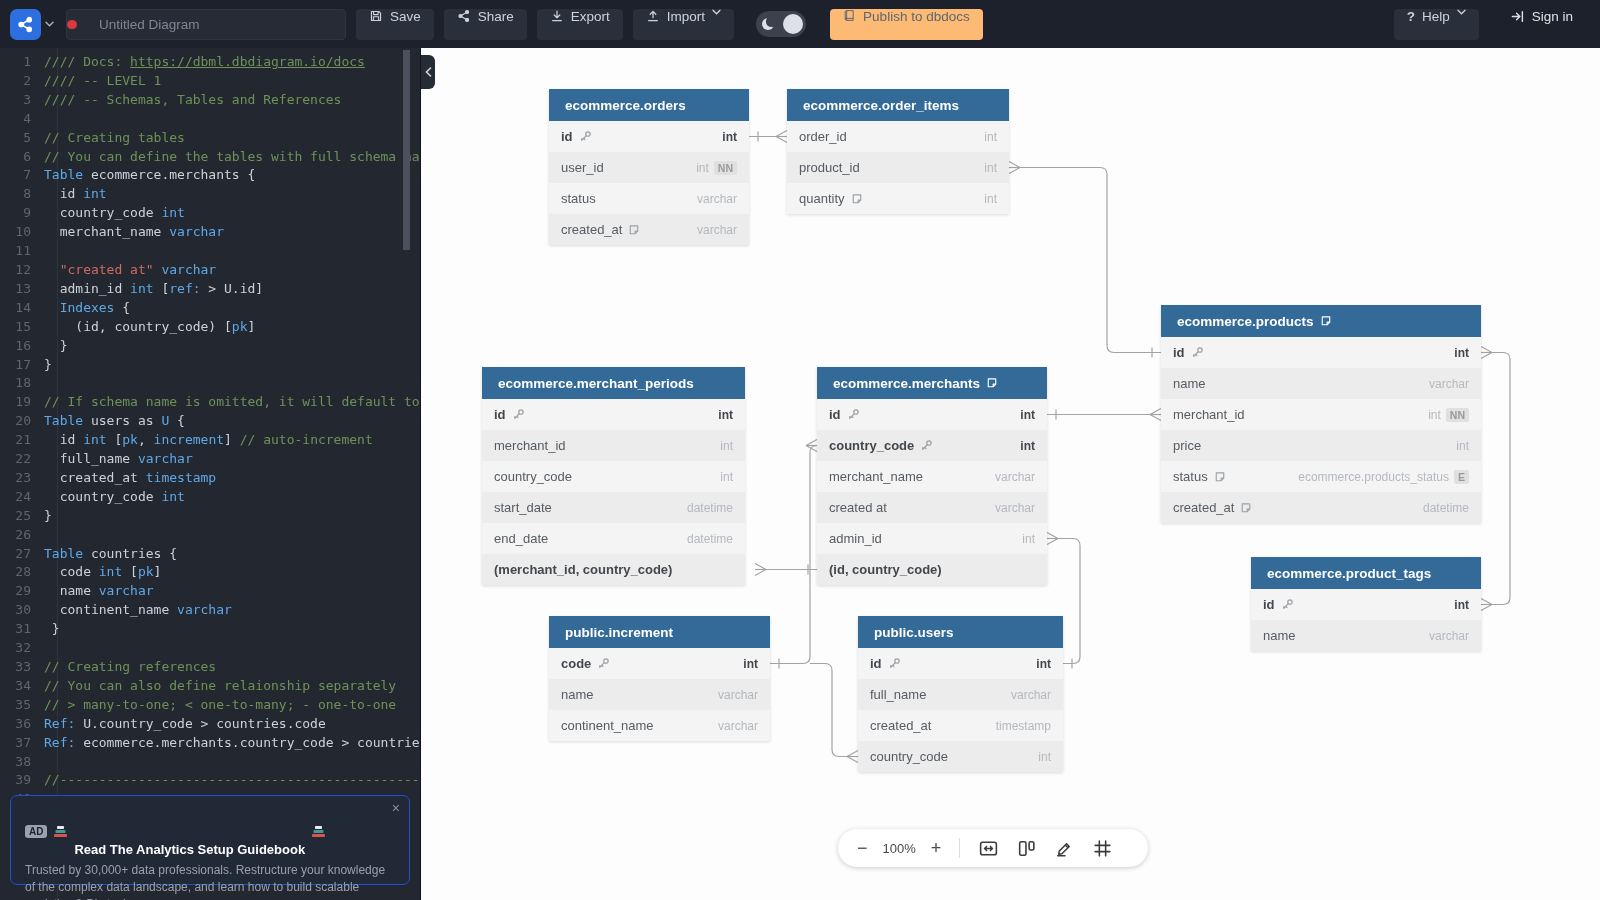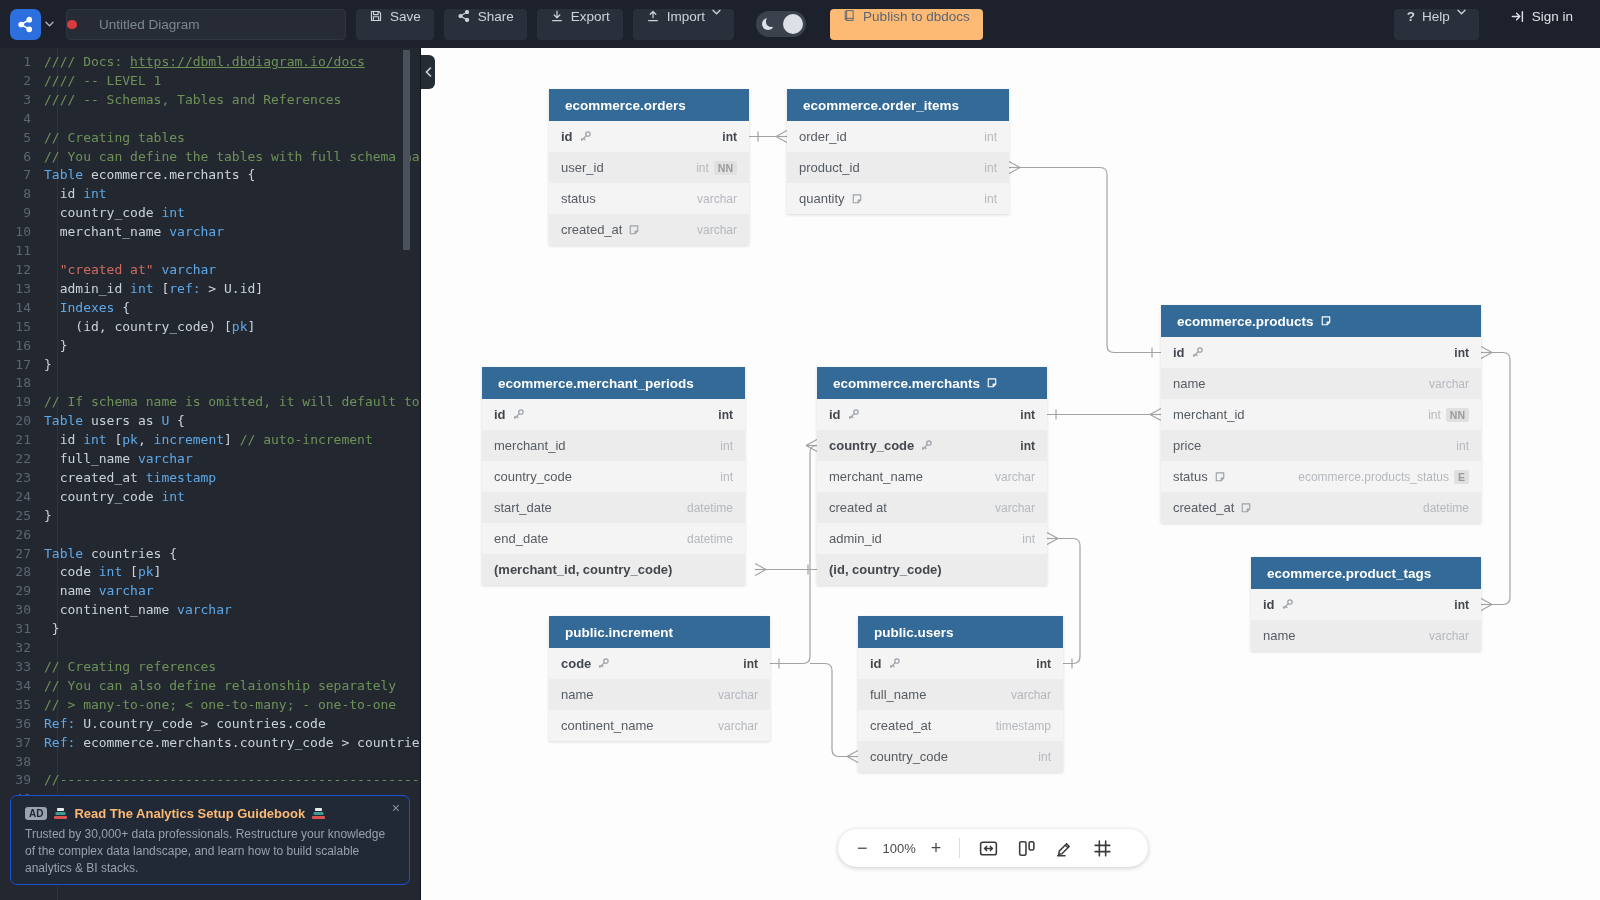--- a/index.html
+++ b/index.html
@@ -80,21 +80,21 @@
             font-family:inherit; padding:2px; }
   .zoom-label { color:#4a4a4a; font-size:13px; }
   .zb-divider { width:1px; height:20px; background:#ddd; margin:0 3px; }
 
   
   .ad { position:absolute; left:10px; top:795px; width:400px; height:90px; background:#212836;
         border:1px solid #1d4ed8; border-radius:7px; z-index:30; padding:10px 14px; cursor:pointer; }
   .ad-title-row { display:flex; align-items:center; gap:6px; }
   .ad-badge { background:#99a2ae; color:#1d2330; font-size:10px; font-weight:bold;
               border-radius:3px; padding:1px 4px; }
-  .ad-title { color:#fdba74; font-size:13px; font-weight:bold; }
+  .ad-title { color:#ffffff; font-size:13px; font-weight:bold;margin-top:36px; }
   .ad-body { color:#99a1ab; font-size:12px; line-height:1.42; margin-top:5px; }
   .ad-close { position:absolute; right:9px; top:4px; background:none; border:none; color:#8a919c;
               font-size:14px; cursor:pointer; font-family:inherit; }
 </style>
 </head>
 <body>
 
 <div class="canvas"></div>
 
 <svg id="wires">

